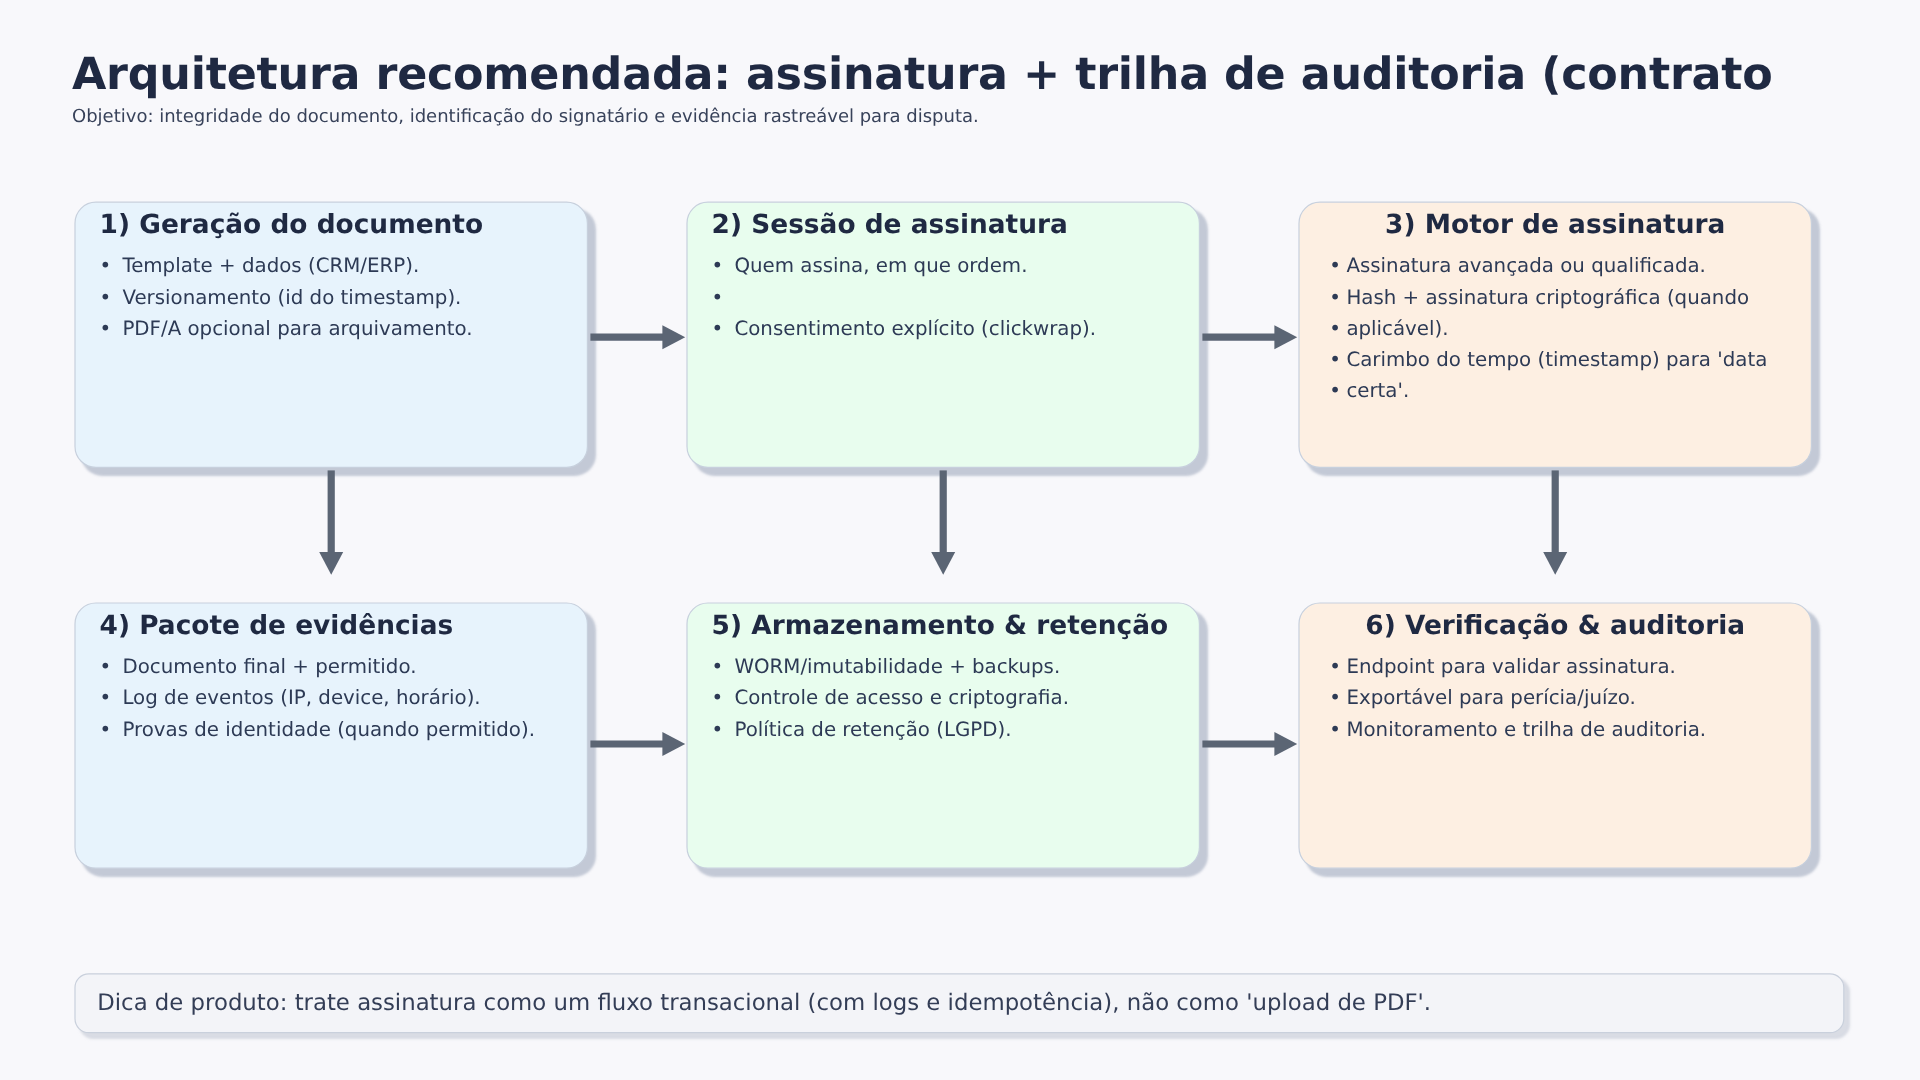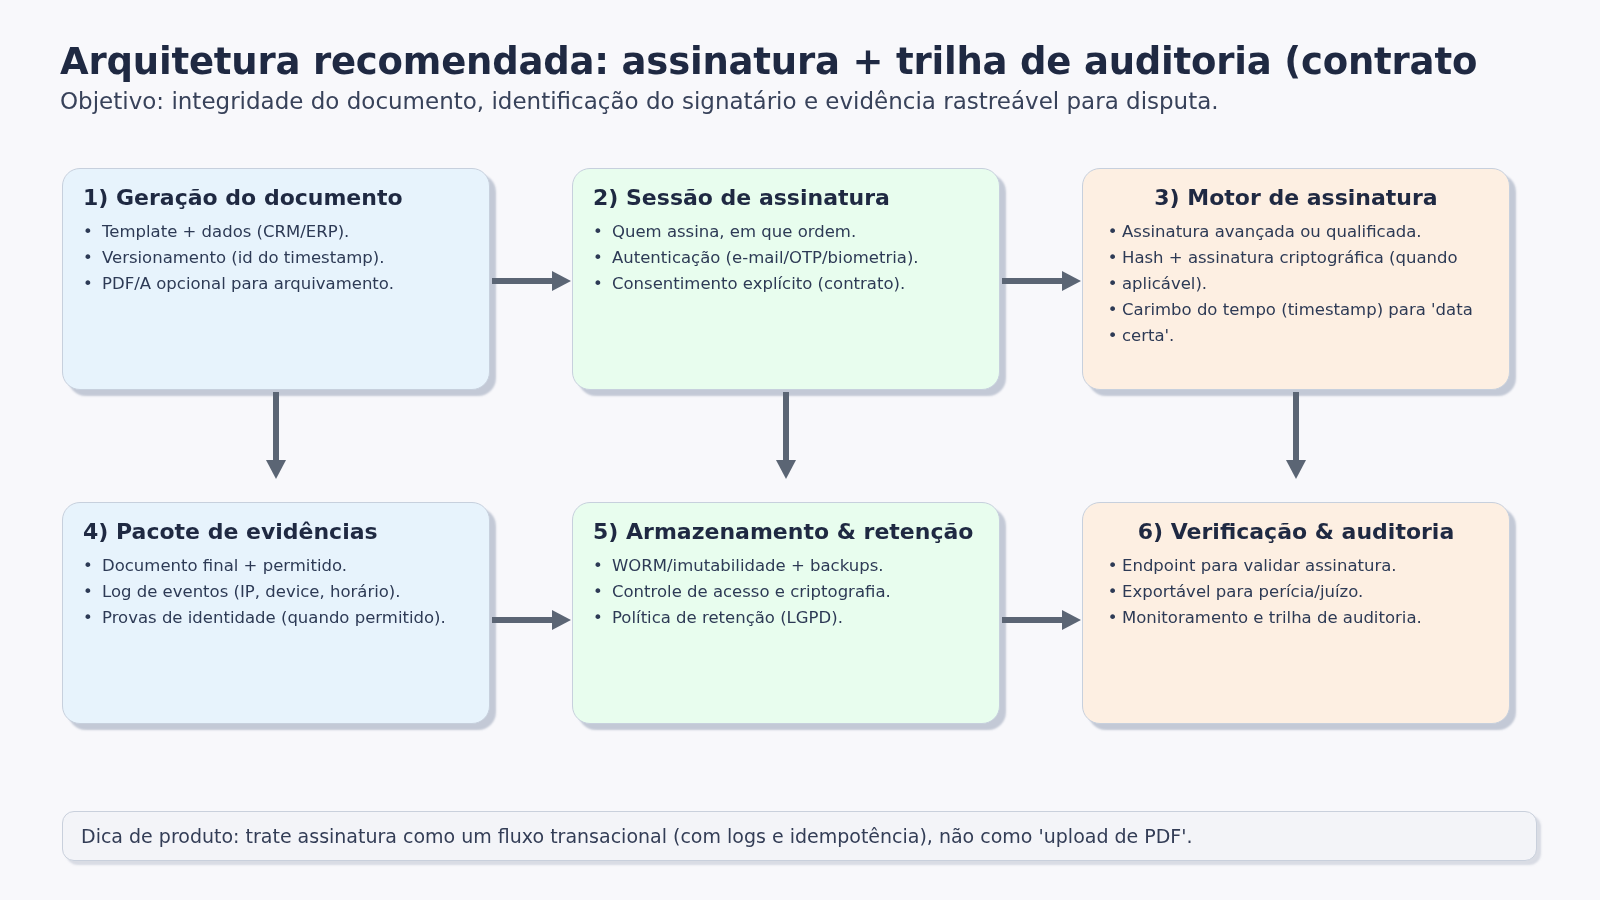--- a/index.html
+++ b/index.html
@@ -14,27 +14,27 @@
     font-family:"DejaVu Sans", sans-serif;
     color:var(--text_body);
   }
   .page-title{
     position:absolute; left:60px; top:40px; width:1560px;
     font-size:37px; font-weight:700; color:var(--text_dark);
     white-space:nowrap; overflow:hidden; letter-spacing:-0.2px;
   }
   .page-subtitle{
     position:absolute; left:60px; top:88px; width:1520px;
-    font-size:23px; color:#38425a; white-space:nowrap;
+    font-size:15px; color:#38425a; white-space:nowrap;
   }
   .box{
     position:absolute; width:428px; height:222px; box-sizing:border-box;
     border:1.5px solid var(--box_border); border-radius:18px;
     box-shadow:6px 6px 2px var(--shadow);
-    padding:14px 20px;
+    padding:4px 20px;
   }
   .box.blue{background:var(--box_blue);}
   .box.green{background:var(--box_green);}
   .box.peach{background:var(--box_peach);text-align:center;}
   .col1{left:62px;} .col2{left:572px;} .col3{left:1082px;}
   .row1{top:168px;} .row2{top:502px;}
   .box-title{
     font-size:22px; font-weight:700; color:var(--text_dark);
     margin:2px 0 12px 0; white-space:nowrap;
   }
@@ -78,25 +78,24 @@
   </section>
 
   <section class="box green col2 row1">
     <div class="box-title">2) Sessão de assinatura</div>
     <div class="line">
         <span class="bullet">•</span>
         <span>Quem assina, em que ordem.</span>
       </div>
     <div class="line">
         <span class="bullet">•</span>
-        <span>Autenticação (e-mail/OTP/biometria).</span>
-      </div>
-    <div class="line">
-        <span class="bullet">•</span>
-        <span>Consentimento explícito (contrato).</span>
+      </div>
+    <div class="line">
+        <span class="bullet">•</span>
+        <span>Consentimento explícito (clickwrap).</span>
       </div>
   </section>
 
   <section class="box peach col3 row1">
     <div class="box-title">3) Motor de assinatura</div>
     <div class="line">
         <span class="bullet">•</span>
         <span>Assinatura avançada ou qualificada.</span>
       </div>
     <div class="line">

